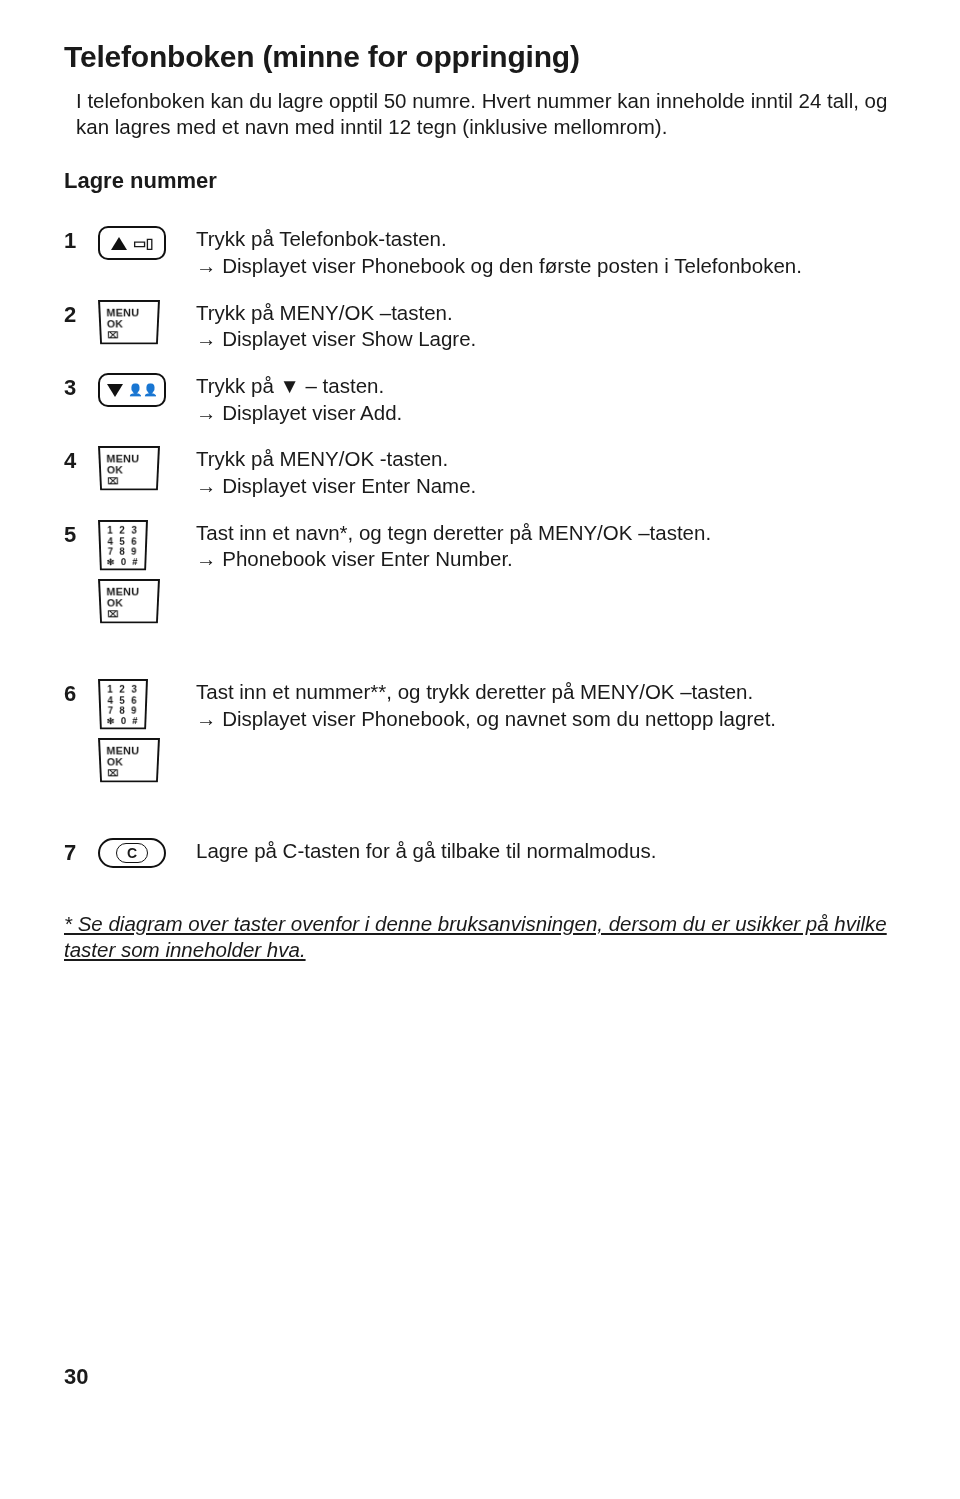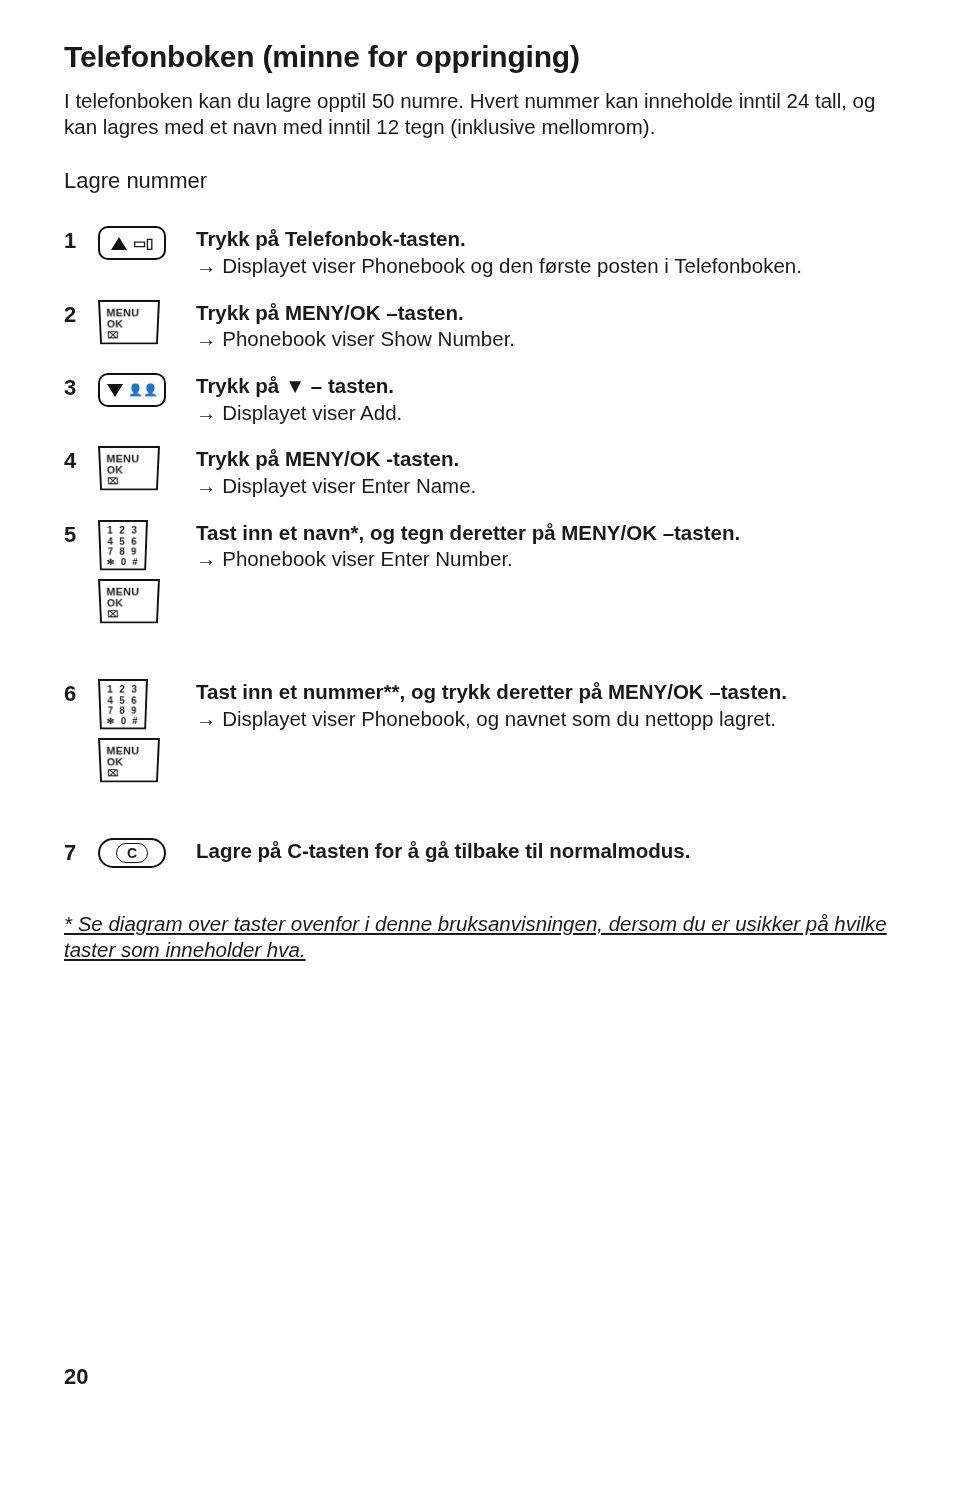--- a/index.html
+++ b/index.html
@@ -18,25 +18,25 @@
   }
   .title {
     font-size: 30px;
     font-weight: 700;
     margin: 0 0 14px 0;
     letter-spacing: -0.2px;
   }
   .intro {
     font-size: 20.5px;
     line-height: 1.28;
-    margin: 0 0 28px 0;
+    margin: 0 0 28px 12px;
   }
   .subhead {
     font-size: 22px;
-    font-weight: 400;
+    font-weight: 700;
     margin: 0 0 18px 0;
   }
   .steps {
     display: table;
     border-collapse: separate;
     border-spacing: 0 14px;
     width: 100%;
   }
   .step {
     display: table-row;
@@ -55,21 +55,21 @@
   .col-icons {
     width: 90px;
     padding-right: 8px;
   }
   .col-text {
     font-size: 20.5px;
     line-height: 1.3;
     padding-bottom: 6px;
   }
   .instr-bold {
-    font-weight: 700;
+    font-weight: 400;
   }
   .instr-line.subline::before {
     content: "→ ";
   }
   .icon-stack { display: flex; flex-direction: column; gap: 4px; align-items: flex-start; }
   .keycap, .keypad, .pill, .menuok {
     box-sizing: border-box;
   }
   .keycap {
     width: 68px;
@@ -199,21 +199,21 @@
       </div>
       <div class="step">
         <div class="col-num">2</div>
         <div class="col-icons">
           <div class="icon-stack">
             <div class="menuok"><div>MENU</div><div>OK</div><div class="x">⌧</div></div>
           </div>
         </div>
         <div class="col-text">
           <div class="instr-line"><span class="instr-bold">Trykk på MENY/OK –tasten.</span></div>
-          <div class="instr-line subline"><span>Phonebook viser Show Number.</span></div>
+          <div class="instr-line subline"><span>Displayet viser Show Lagre.</span></div>
         </div>
       </div>
       <div class="step">
         <div class="col-num">3</div>
         <div class="col-icons">
           <div class="icon-stack">
             <div class="keycap">
               <span class="tri-down"></span>
               <span class="glyph ppl">👤👤</span>
             </div>
@@ -294,15 +294,15 @@
         <div class="col-text">
           <div class="instr-line"><span class="instr-bold">Lagre på C-tasten for å gå tilbake til normalmodus.</span></div>
         </div>
       </div>
     </div>
 
   <div class="gap-tall"></div>
 
   <p class="footnote">* Se diagram over taster ovenfor i denne bruksanvisningen, dersom du er usikker på hvilke taster som inneholder hva.</p>
 
-  <div class="pagenum">20</div>
+  <div class="pagenum">30</div>
 
 </div>
 
 </body></html>

